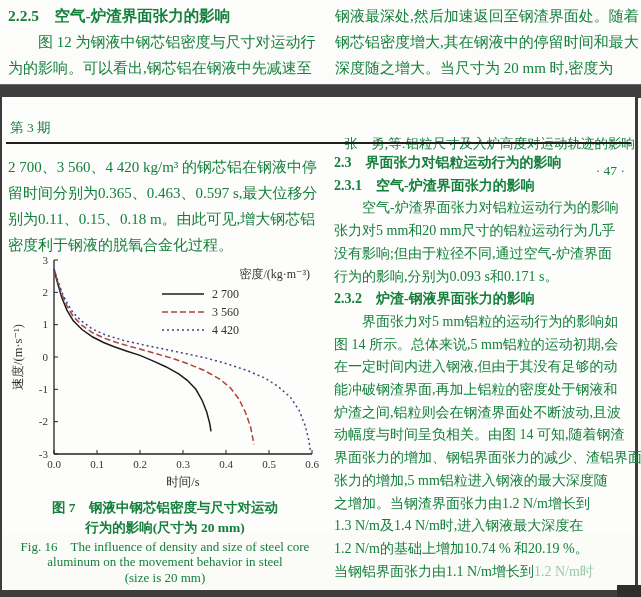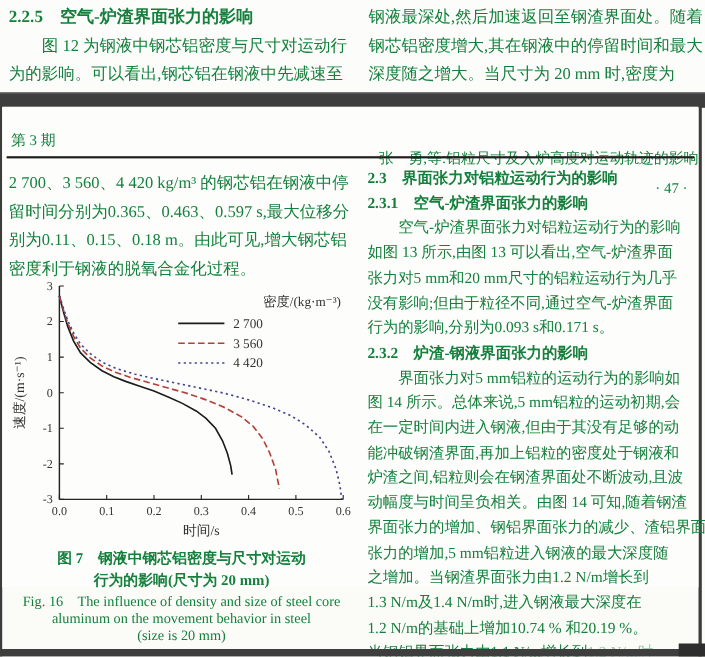--- a/index.html
+++ b/index.html
@@ -124,21 +124,20 @@
     <div class="lcap cap-cn" style="top:402px;">图 7　钢液中钢芯铝密度与尺寸对运动</div>
     <div class="lcap cap-cn" style="top:422px;">行为的影响(尺寸为 20 mm)</div>
     <div class="lcap cap-en" style="top:441px;">Fig. 16　The influence of density and size of steel core</div>
     <div class="lcap cap-en" style="top:457px;">aluminum on the movement behavior in steel</div>
     <div class="lcap cap-en" style="top:473px;">(size is 20 mm)</div>
 
     <div class="rcol">
       <div class="rline rhead">2.3　界面张力对铝粒运动行为的影响</div>
       <div class="rline rhead">2.3.1　空气-炉渣界面张力的影响</div>
       <div class="rline indent">空气-炉渣界面张力对铝粒运动行为的影响</div>
-      <div class="rline">如图 13 所示,由图 13 可以看出,空气-炉渣界面</div>
       <div class="rline">张力对5 mm和20 mm尺寸的铝粒运动行为几乎</div>
       <div class="rline">没有影响;但由于粒径不同,通过空气-炉渣界面</div>
       <div class="rline">行为的影响,分别为0.093 s和0.171 s。</div>
       <div class="rline rhead">2.3.2　炉渣-钢液界面张力的影响</div>
       <div class="rline indent">界面张力对5 mm铝粒的运动行为的影响如</div>
       <div class="rline">图 14 所示。总体来说,5 mm铝粒的运动初期,会</div>
       <div class="rline">在一定时间内进入钢液,但由于其没有足够的动</div>
       <div class="rline">能冲破钢渣界面,再加上铝粒的密度处于钢液和</div>
       <div class="rline">炉渣之间,铝粒则会在钢渣界面处不断波动,且波</div>
       <div class="rline">动幅度与时间呈负相关。由图 14 可知,随着钢渣</div>

